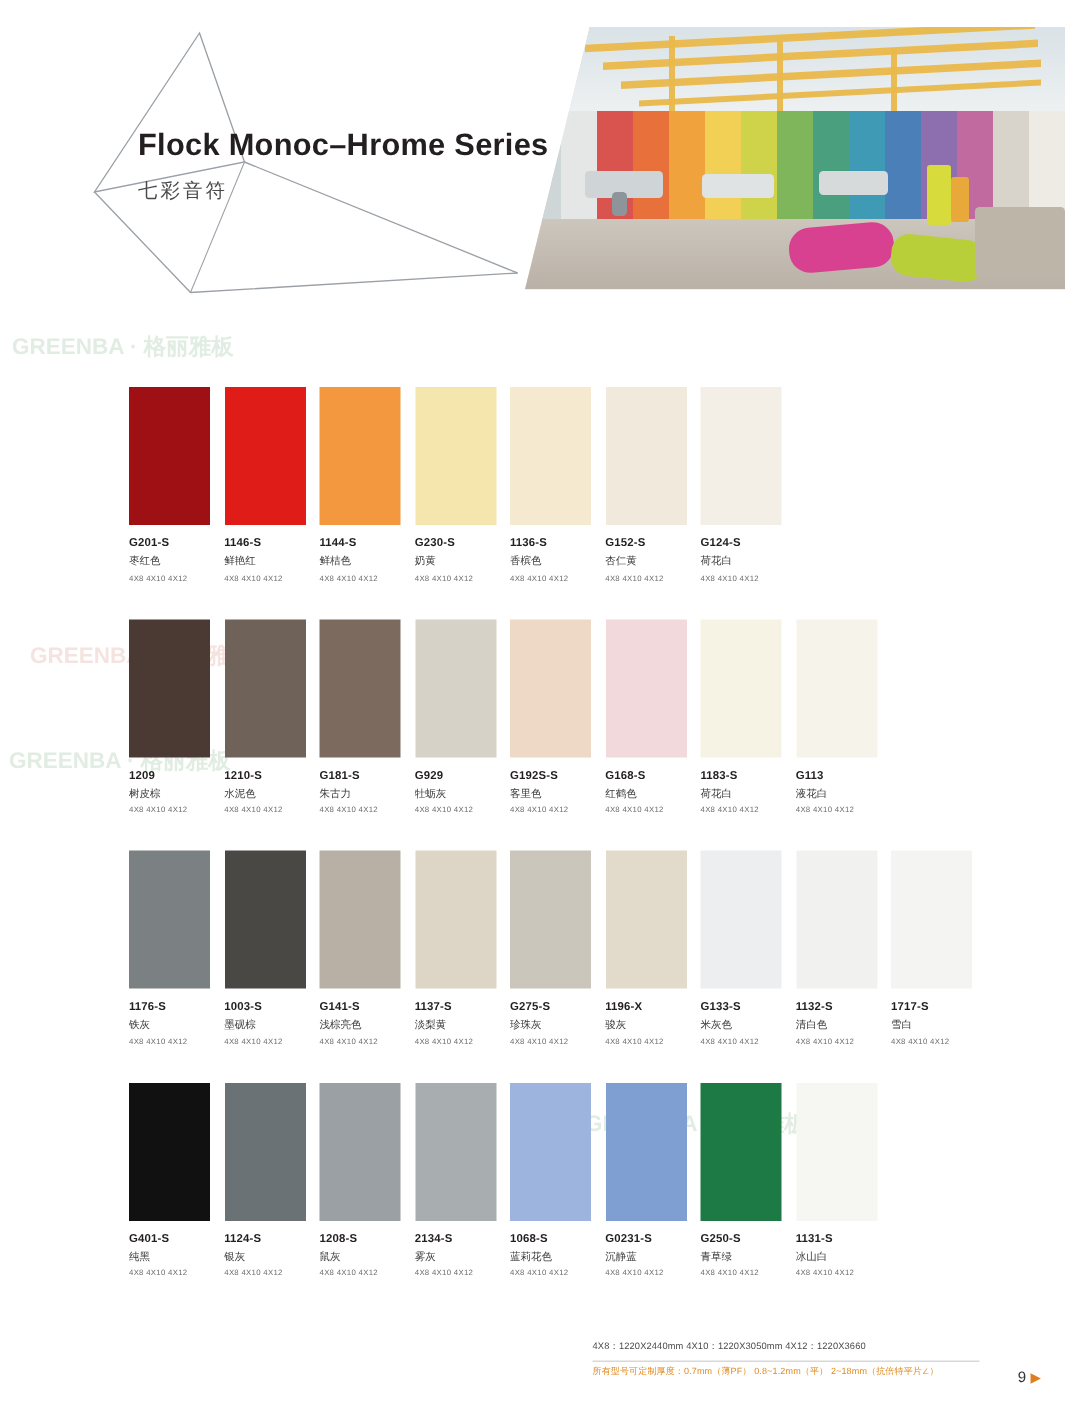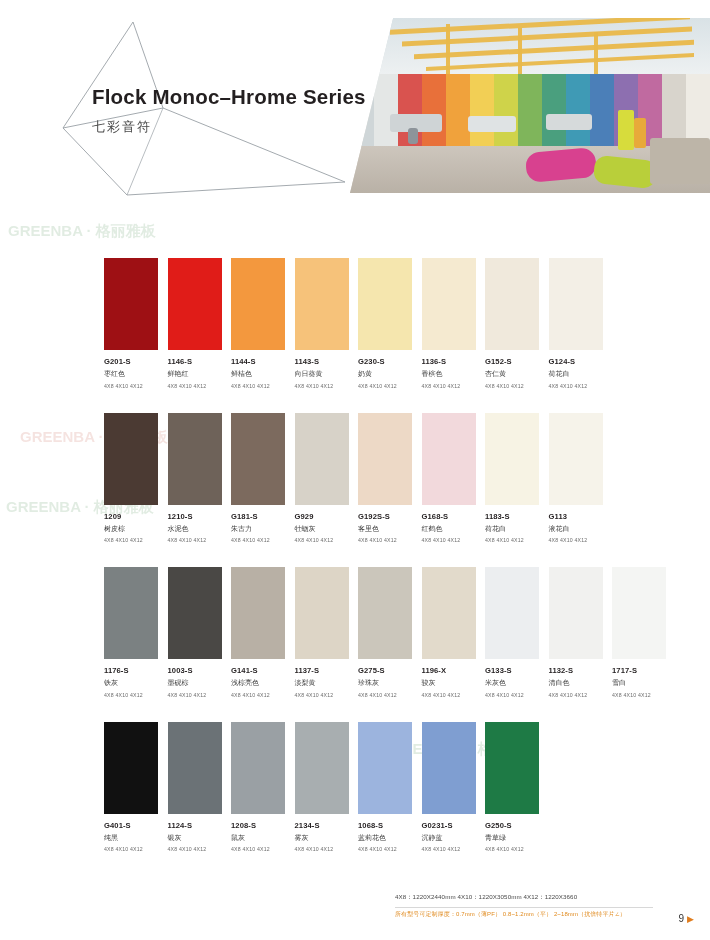--- a/index.html
+++ b/index.html
@@ -44,21 +44,21 @@
     margin-top:9px;font-size:13px;color:#4a4a4a;letter-spacing:2px;
   }
   .deco{position:absolute;left:55px;top:20px;width:300px;height:180px;}
 
   
   .wm{position:absolute;color:rgba(120,160,120,.16);font-weight:bold;white-space:nowrap;pointer-events:none;}
   .wm.green{color:rgba(90,150,95,.18);}
   .wm.red{color:rgba(190,80,60,.16);}
 
   
-  .grid{position:absolute;left:104px;top:258px;width:560px;}
+  .grid{position:absolute;left:86px;top:258px;width:560px;}
   .row{display:flex;margin-bottom:24px;}
   .cell{width:54px;margin-right:9.5px;}
   .cell:last-child{margin-right:0;}
   .swatch{width:54px;height:92px;border:0;}
   .code{font-size:7.6px;font-weight:bold;color:#231f20;margin-top:7px;letter-spacing:.1px;}
   .cname{font-size:7px;color:#3a3a3a;margin-top:3px;}
   .sizes{font-size:5.2px;color:#6d6d6d;margin-top:3.5px;letter-spacing:.2px;}
 
   
   .footer{position:absolute;left:395px;top:893px;width:270px;text-align:left;}
@@ -153,26 +153,20 @@
         <div class="cname">鲜艳红</div>
         <div class="sizes">4X8  4X10  4X12</div>
       </div>
       <div class="cell">
         <div class="swatch" style="background:#f3983e"></div>
         <div class="code">1144-S</div>
         <div class="cname">鲜桔色</div>
         <div class="sizes">4X8  4X10  4X12</div>
       </div>
       <div class="cell">
-        <div class="swatch" style="background:#f6c27a"></div>
-        <div class="code">1143-S</div>
-        <div class="cname">向日葵黄</div>
-        <div class="sizes">4X8  4X10  4X12</div>
-      </div>
-      <div class="cell">
         <div class="swatch" style="background:#f5e6ae"></div>
         <div class="code">G230-S</div>
         <div class="cname">奶黄</div>
         <div class="sizes">4X8  4X10  4X12</div>
       </div>
       <div class="cell">
         <div class="swatch" style="background:#f5ead0"></div>
         <div class="code">1136-S</div>
         <div class="cname">香槟色</div>
         <div class="sizes">4X8  4X10  4X12</div>
@@ -333,20 +327,26 @@
       <div class="cell">
         <div class="swatch" style="background:#7f9ed1"></div>
         <div class="code">G0231-S</div>
         <div class="cname">沉静蓝</div>
         <div class="sizes">4X8  4X10  4X12</div>
       </div>
       <div class="cell">
         <div class="swatch" style="background:#1e7a45"></div>
         <div class="code">G250-S</div>
         <div class="cname">青草绿</div>
+        <div class="sizes">4X8  4X10  4X12</div>
+      </div>
+      <div class="cell">
+        <div class="swatch" style="background:#f6f6f2"></div>
+        <div class="code">1131-S</div>
+        <div class="cname">冰山白</div>
         <div class="sizes">4X8  4X10  4X12</div>
       </div>
     </div>
 
   </div>
 
   <div class="footer">
     <div class="foot1">4X8：1220X2440mm   4X10：1220X3050mm   4X12：1220X3660</div>
     <div class="rule" style="position:relative;left:0;top:5px;width:258px;"></div>
     <div class="foot2">所有型号可定制厚度：0.7mm（薄PF）    0.8~1.2mm（平）  2~18mm（抗倍特平片∠）</div>

